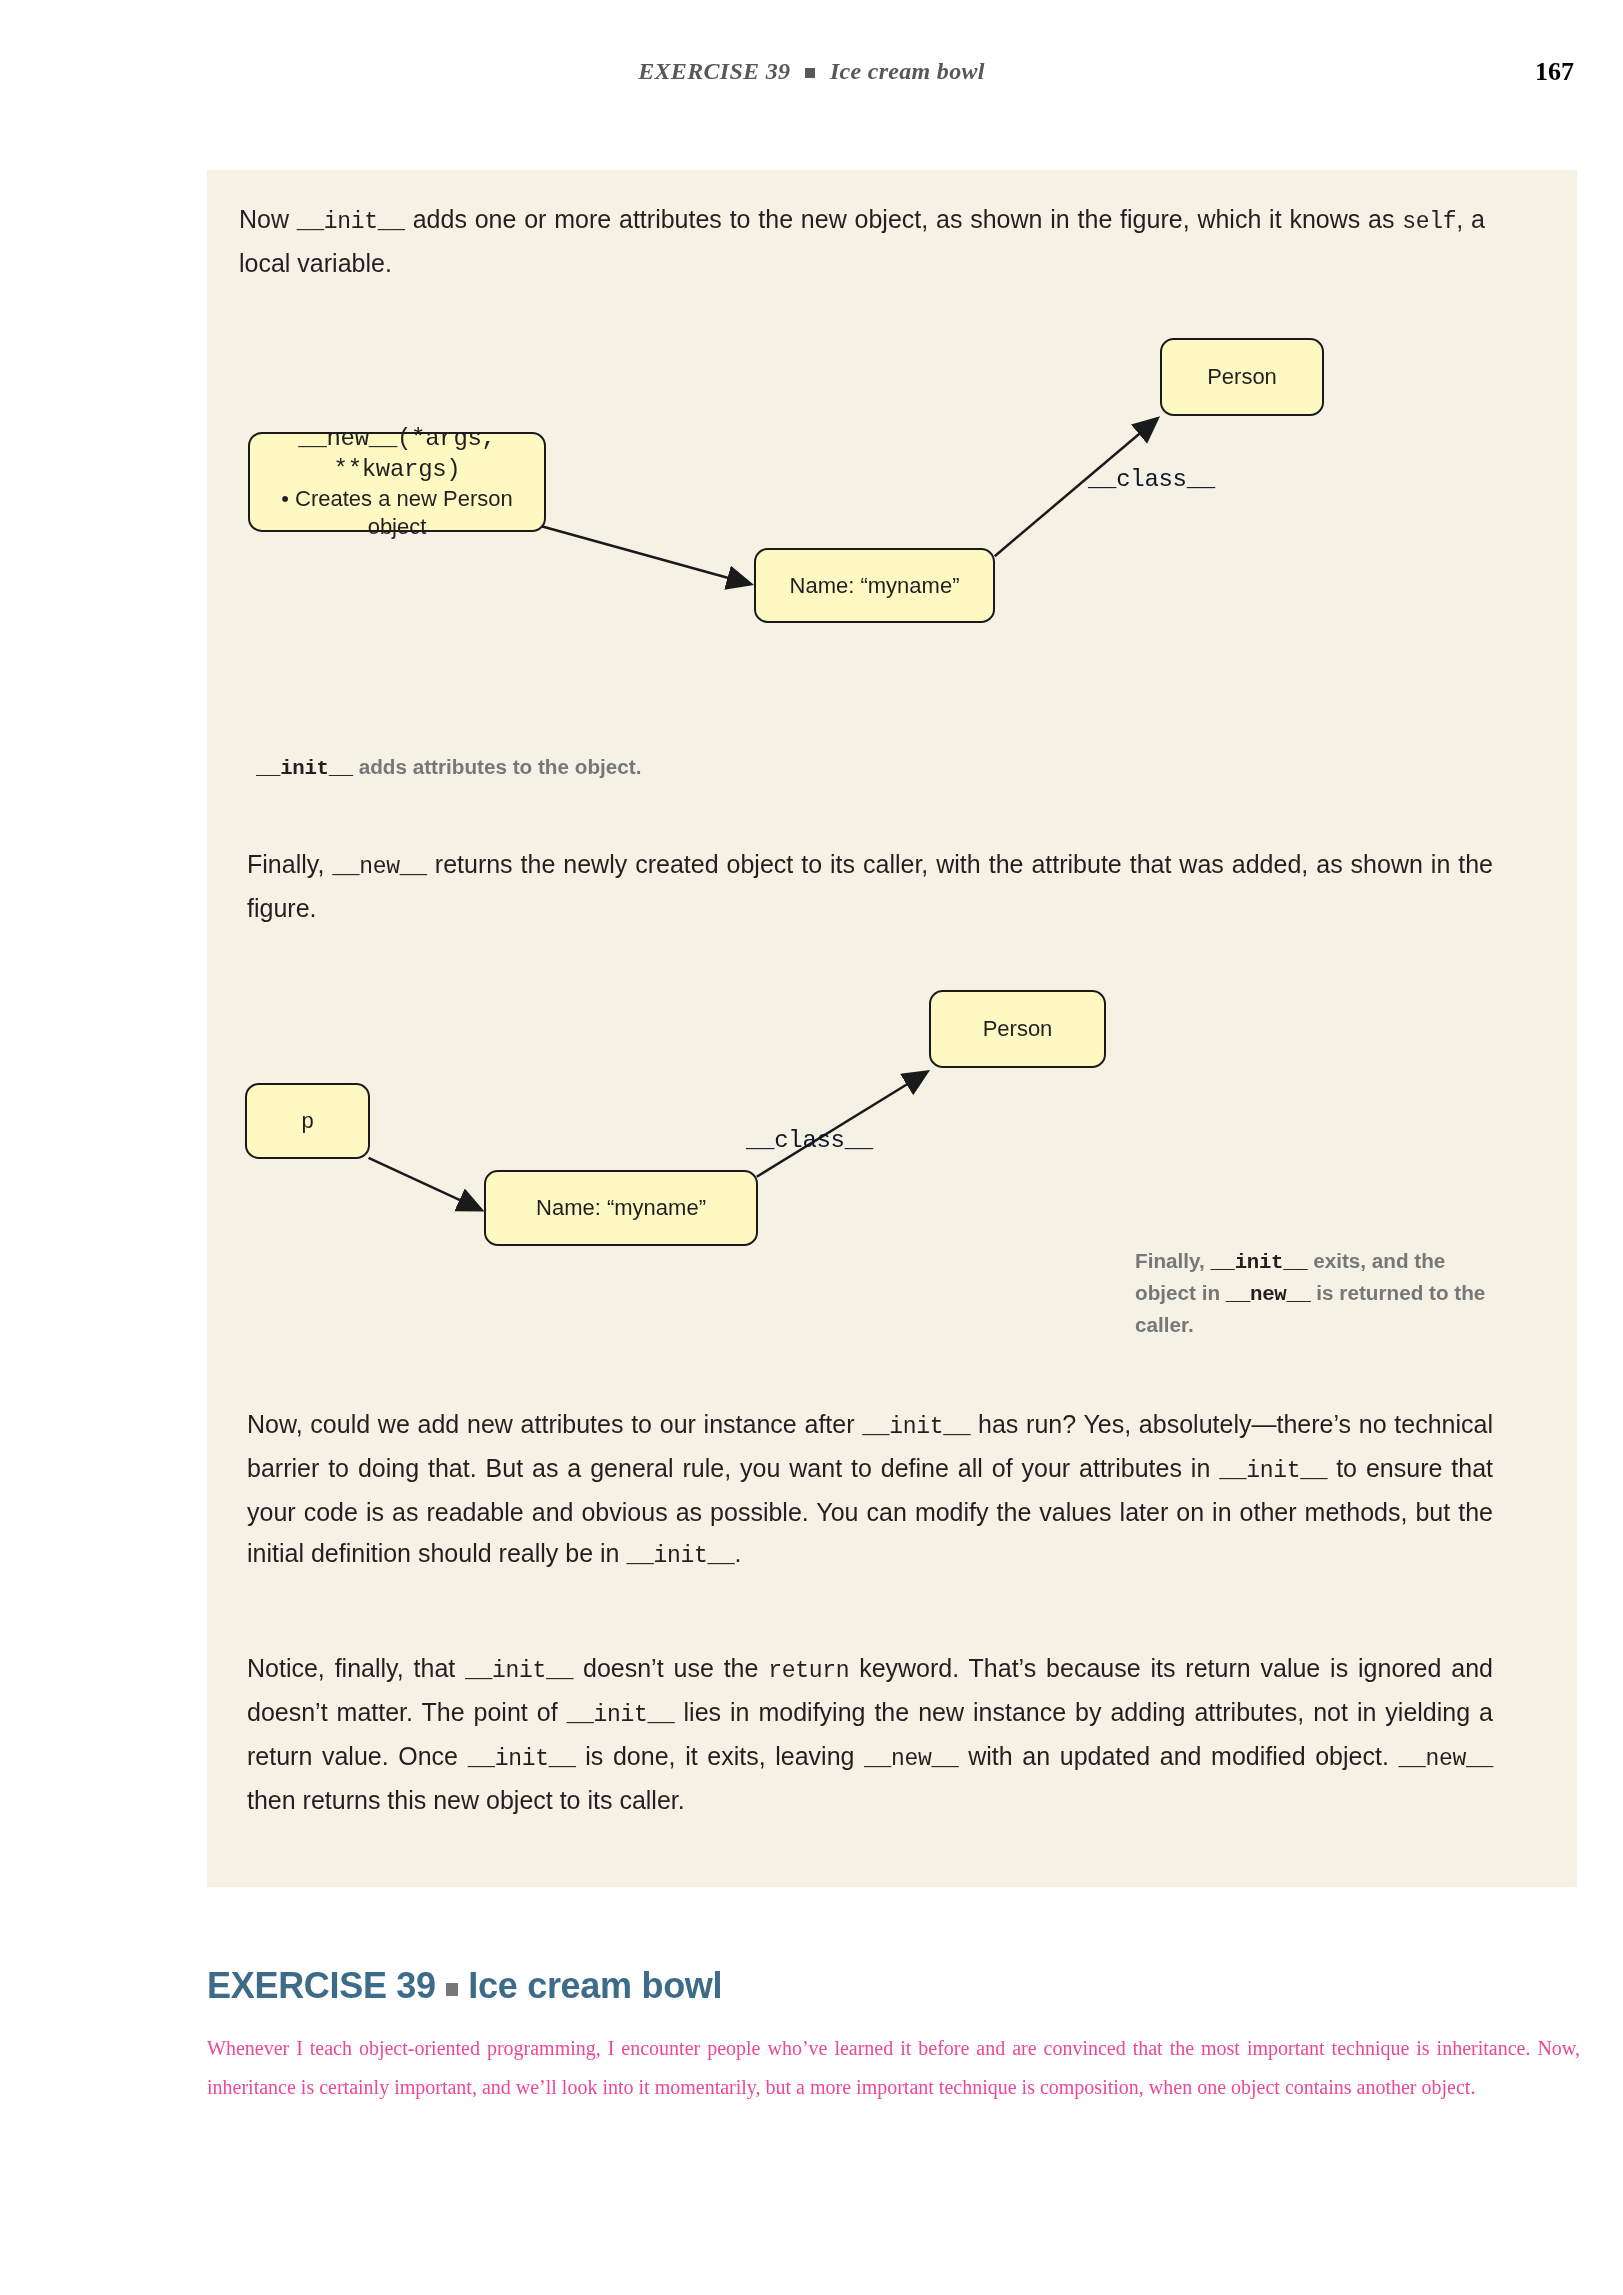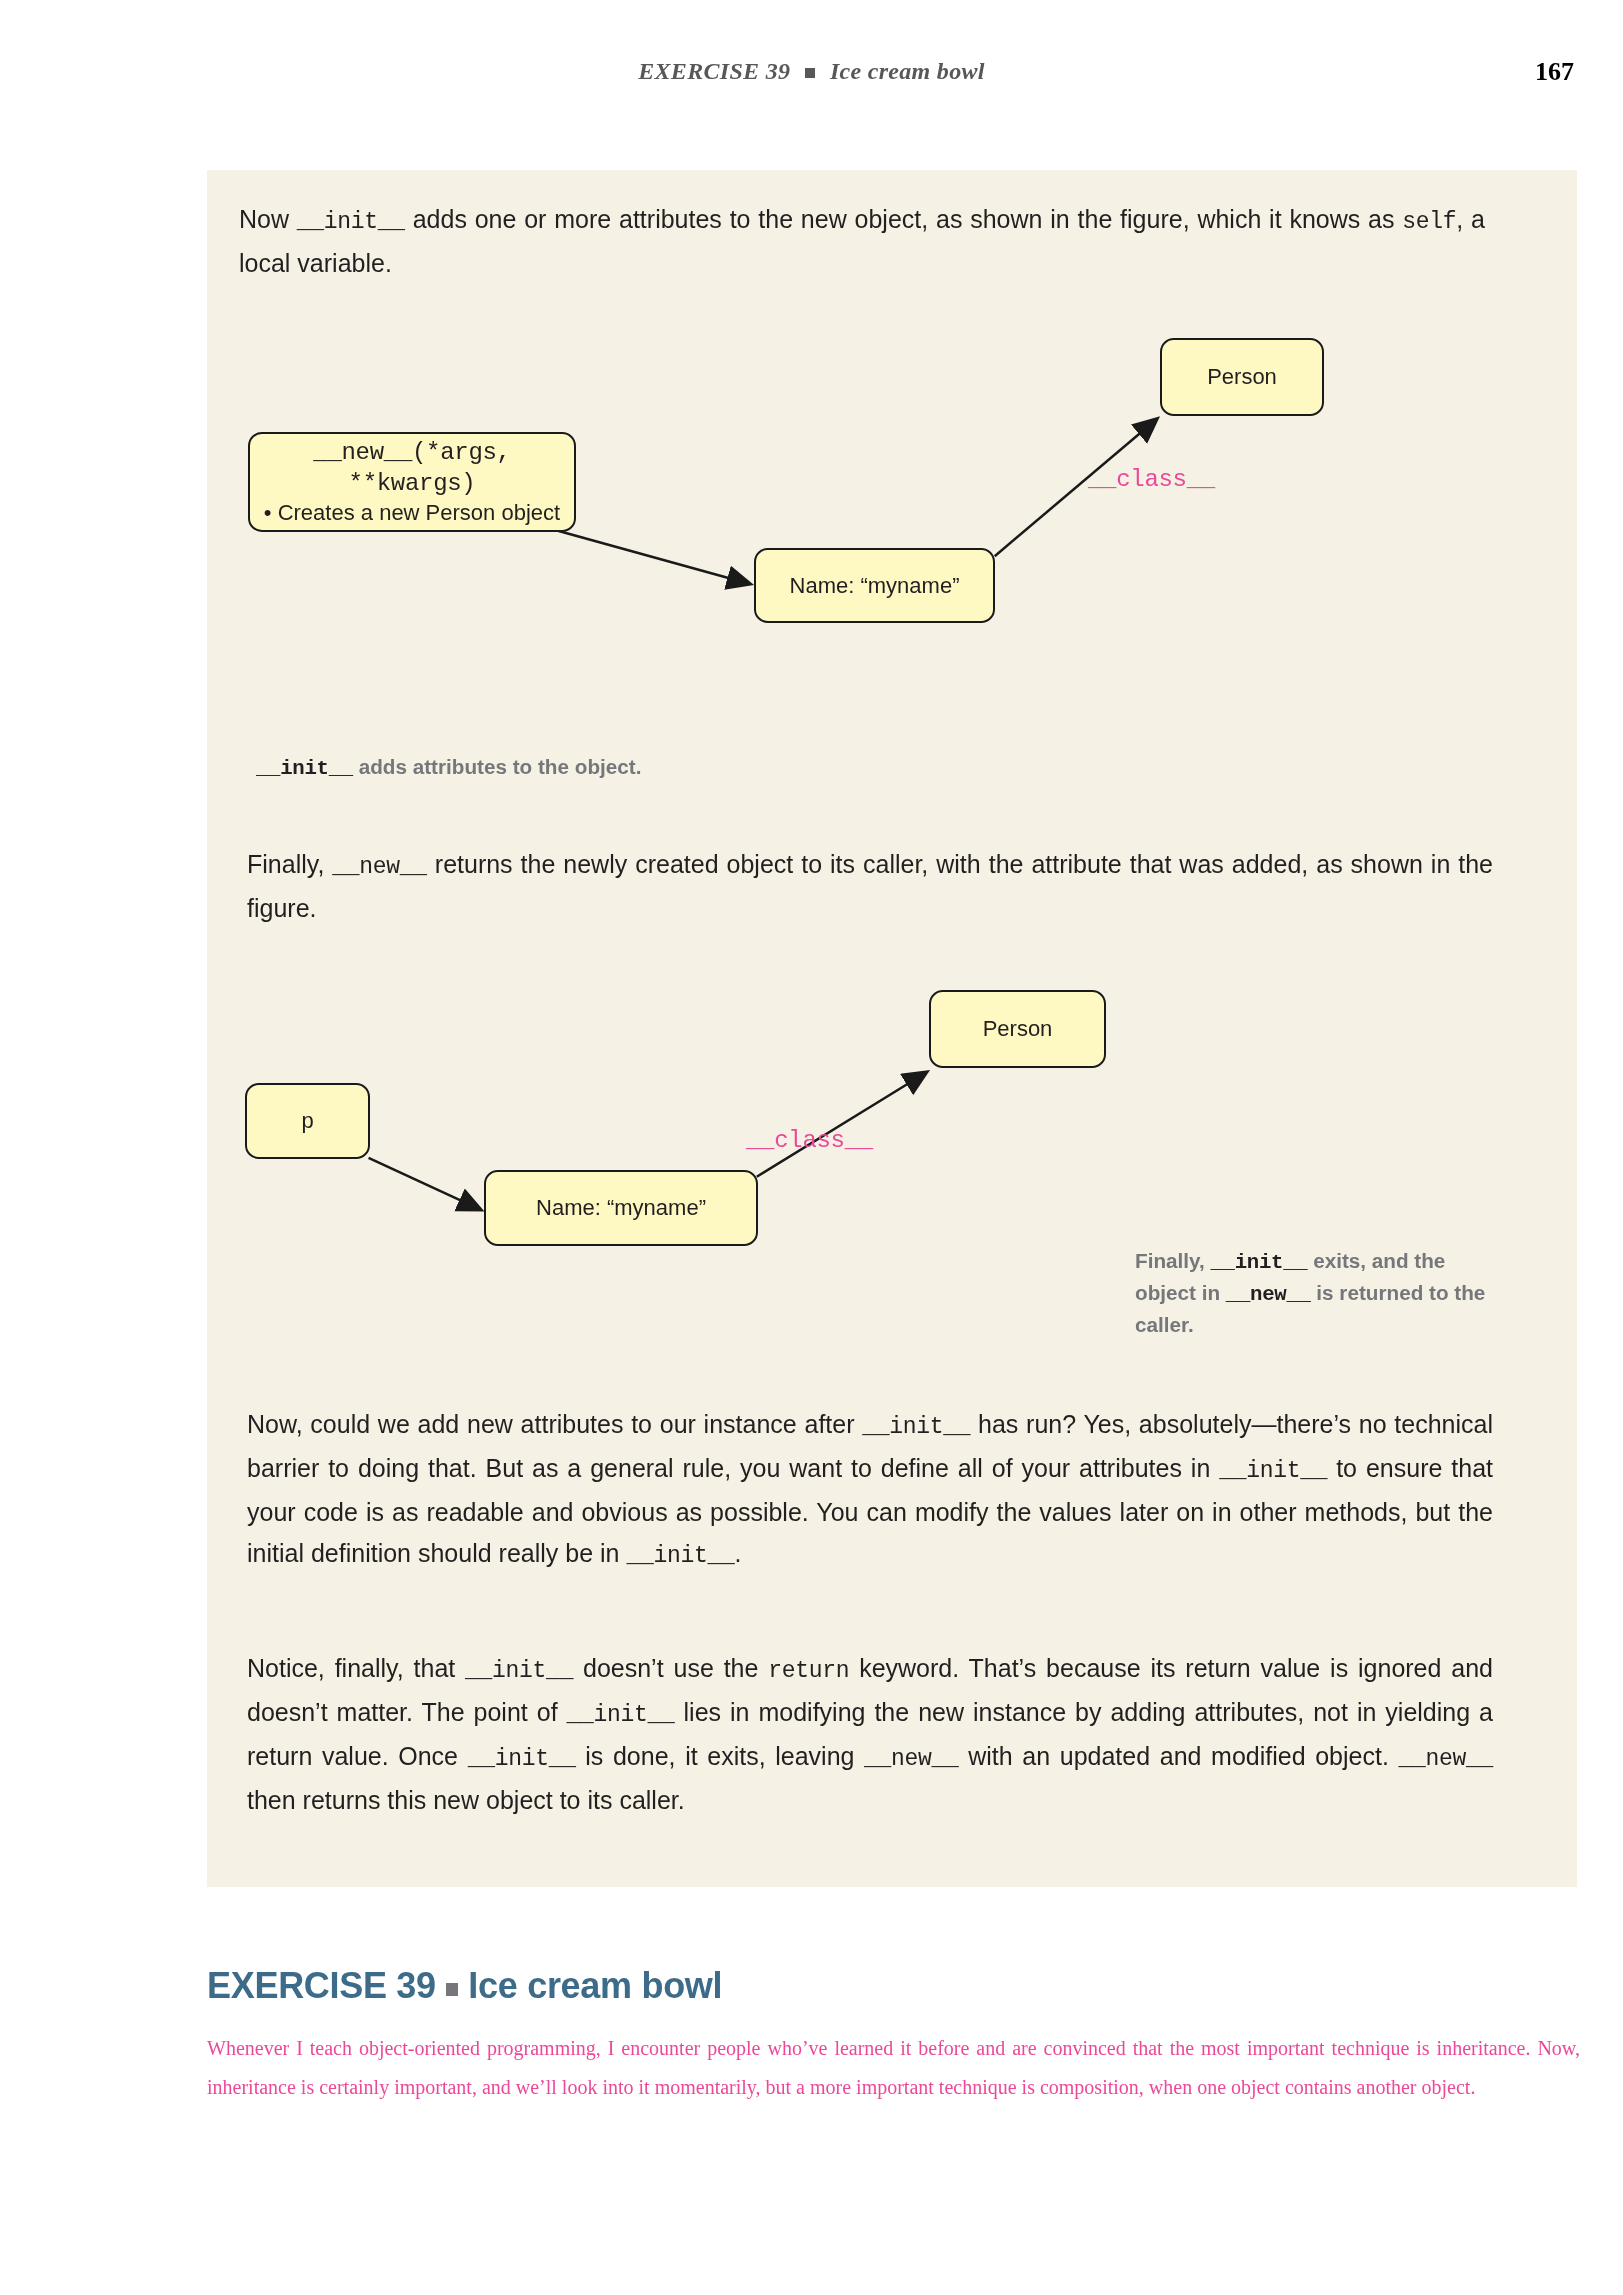--- a/index.html
+++ b/index.html
@@ -110,35 +110,35 @@
     line-height: 27.6px;
   }
   .node-code {
     font-family: "Liberation Mono", monospace;
     font-size: 24px;
     line-height: 31px;
     letter-spacing: -0.3px;
   }
 
   
-  #f1-new    { left: 41px;  top: 94px; width: 328px; height: 100px; }
+  #f1-new    { left: 41px;  top: 94px; width: 298px; height: 100px; }
   #f1-person { left: 953px; top: 0px;   width: 164px; height: 78px; }
   #f1-name   { left: 547px;  top: 210px; width: 241px; height: 75px; }
 
   
   #f2-p      { left: 38px;   top: 93px; width: 125px; height: 76px; }
   #f2-person { left: 722px; top: 0px;   width: 177px; height: 78px; }
   #f2-name   { left: 277px;  top: 180px; width: 274px; height: 76px; }
 
   .edge-label {
     position: absolute;
     font-family: "Liberation Mono", monospace;
     font-size: 24px;
     letter-spacing: -0.3px;
-    color: #ec4899;
+    color: #0f172a;
     white-space: nowrap;
   }
   #f1-class-label { left: 881px; top: 128px; }
   #f2-class-label { left: 539px;  top: 137px; }
 
   svg.connectors {
     position: absolute;
     left: 0; top: 0;
     width: 100%; height: 100%;
     overflow: visible;

